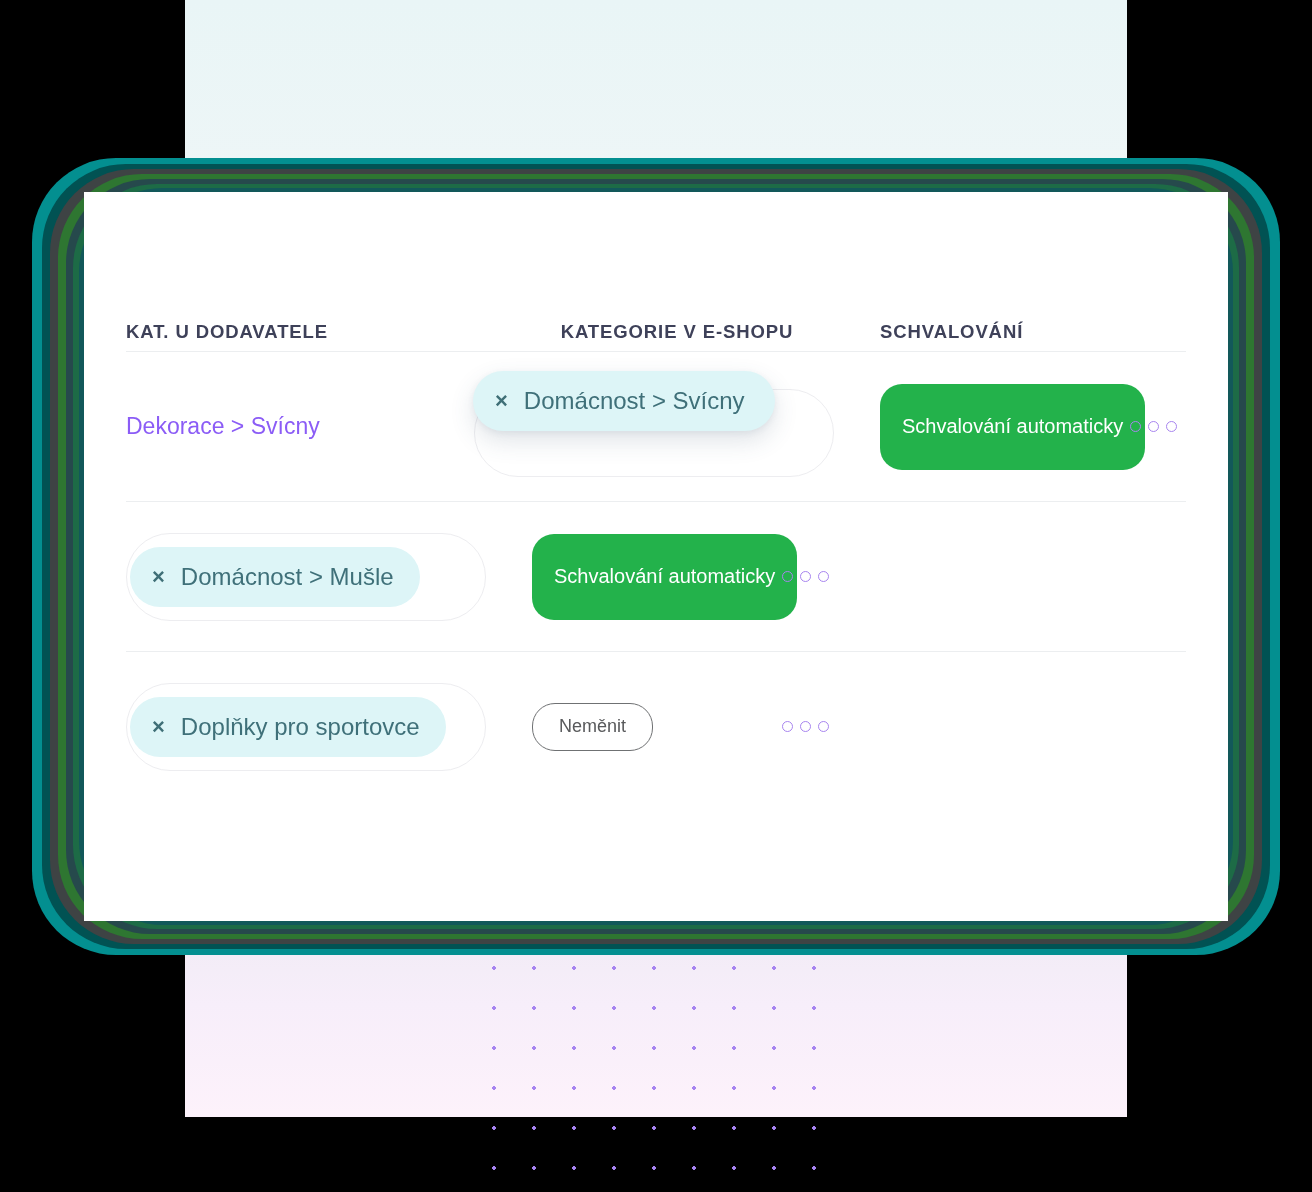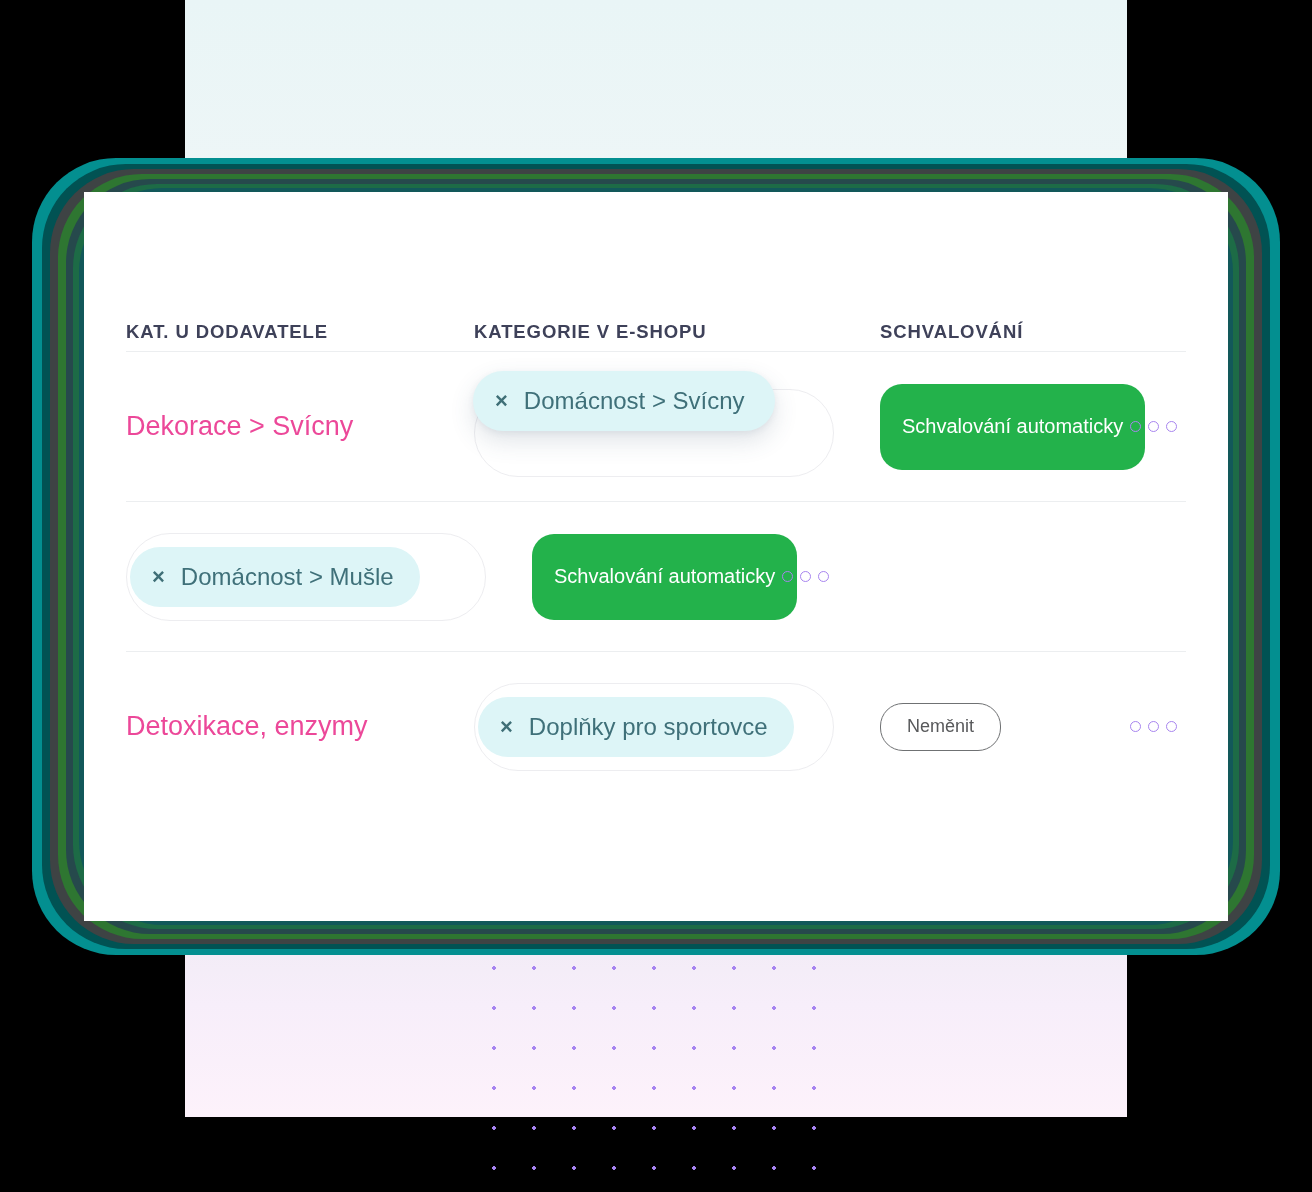--- a/index.html
+++ b/index.html
@@ -94,40 +94,40 @@
     box-sizing: border-box;
   }
   .head-cell {
     font-size: 18.5px;
     letter-spacing: 0.9px;
     font-weight: 700;
     color: #3e4159;
     white-space: nowrap;
   }
   .c-supplier { width: 348px; flex: none; }
-  .c-category { width: 406px; flex: none; }
+  .c-category { width: 406px; flex: none; text-align: center; }
   .c-approval { width: 250px; flex: none; }
   .c-menu     { width: 56px;  flex: none; }
 
   .divider {
     height: 1px;
     background: #eceef0;
     width: 1060px;
   }
 
   .row {
     display: flex;
     align-items: center;
     height: 149px;
     position: relative;
   }
 
   .supplier-text {
-    font-size: 27px;
-    color: #ec4899;
+    font-size: 23px;
+    color: #8b5cf6;
     white-space: nowrap;
   }
 
   
   .cat-wrap { position: relative; height: 88px; }
   .select-pill {
     position: absolute;
     left: 0;
     top: 0;
     width: 360px;
@@ -286,23 +286,20 @@
           <i></i>
           <i></i>
           <i></i>
         </div>
       </div>
     </div>
 
     <div class="divider"></div>
 
     <div class="row">
-      <div class="c-supplier">
-        <span class="supplier-text">Detoxikace, enzymy</span>
-      </div>
       <div class="c-category cat-wrap">
         <div class="select-pill"></div>
         <div class="chip">
           <span class="x">×</span>
           <span class="chip-label">Doplňky pro sportovce</span>
         </div>
       </div>
       <div class="c-approval">
         <span class="badge-outline">Neměnit</span>
       </div>

